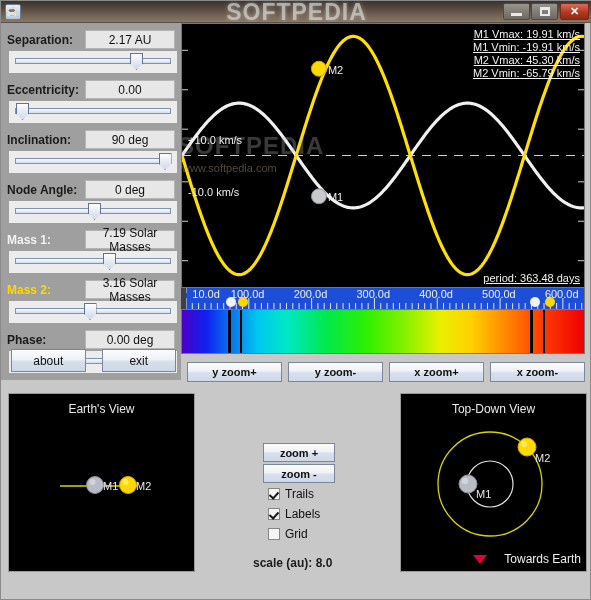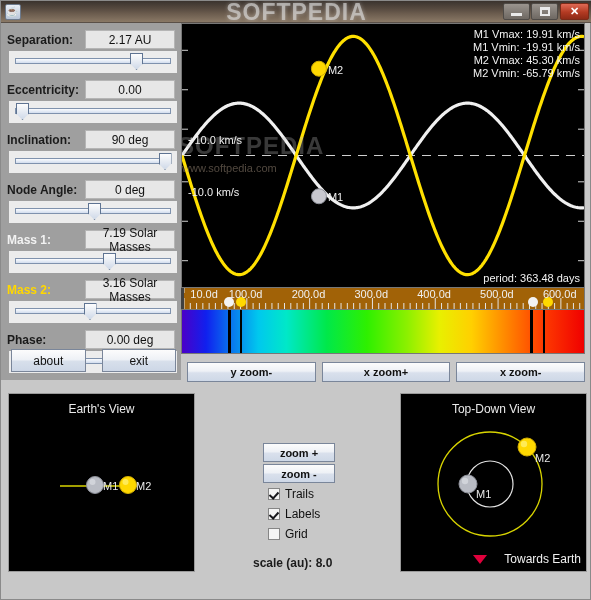--- a/index.html
+++ b/index.html
@@ -132,20 +132,21 @@
     background: #000;
     border: 1px solid #777;
     overflow: hidden;
   }
   #chart svg { display: block; }
   .readout {
     position: absolute; right: 4px;
     font-size: 11px; color: #f2f2f2;
     white-space: nowrap;
     font-family: "Liberation Sans", sans-serif;
+    text-decoration: underline;
   }
   .axlabel {
     position: absolute;
     font-size: 11px; color: #efefef;
     white-space: nowrap;
   }
   #sp-watermark {
     position: absolute; left: -4px; top: 108px;
     font-size: 24px; font-weight: bold;
     color: rgba(190,190,190,0.30);
@@ -156,22 +157,22 @@
     position: absolute; left: 0px; top: 138px;
     font-size: 11px;
     color: rgba(180,160,140,0.45);
     user-select: none;
   }
 
   
   #xaxis {
     position: absolute; left: 180px; top: 287px;
     width: 404px; height: 21px;
-    background: #a16207;
-    border-left: 3px solid #404040; border-right: 1px solid #777;
+    background: #1d4ed8;
+    border-left: 5px solid #404040; border-right: 1px solid #777;
     overflow: hidden;
   }
   .xtick-label {
     position: absolute; top: 0;
     font-size: 11px; color: #f0f0f0;
     white-space: nowrap;
   }
   
   #spectrum {
     position: absolute; left: 180px; top: 308px;
@@ -464,20 +465,21 @@
   <div class="xtick-label" style="left: 6.28125px;">10.0d</div><div class="xtick-label" style="left: 44.8125px;">100.0d</div><div class="xtick-label" style="left: 107.625px;">200.0d</div><div class="xtick-label" style="left: 170.438px;">300.0d</div><div class="xtick-label" style="left: 233.25px;">400.0d</div><div class="xtick-label" style="left: 296.062px;">500.0d</div><div class="xtick-label" style="left: 358.875px;">600.0d</div></div>
 
   <div id="spectrum">
       <div class="abs-line" style="left: 11.5%;"></div>
       <div class="abs-line thin" style="left: 14.5%;"></div>
       <div class="abs-line" style="left: 86.5%;"></div>
       <div class="abs-line thin" style="left: 89.8%;"></div>
     </div>
 
   <div id="zoomrow">
+    <div class="zbtn">y zoom+</div>
     <div class="zbtn">y zoom-</div>
     <div class="zbtn">x zoom+</div>
     <div class="zbtn">x zoom-</div>
   </div>
 
   <div class="view-panel" id="view-earth">
     <div class="view-title">Earth's View</div>
     <svg width="185" height="177">
       <line x1="51" y1="92" x2="128" y2="92" stroke="#d8d400" stroke-width="1.4"></line>
       <circle cx="86" cy="91" r="8.5" fill="#b9bcc4" stroke="#8d9099" stroke-width="1"></circle>

